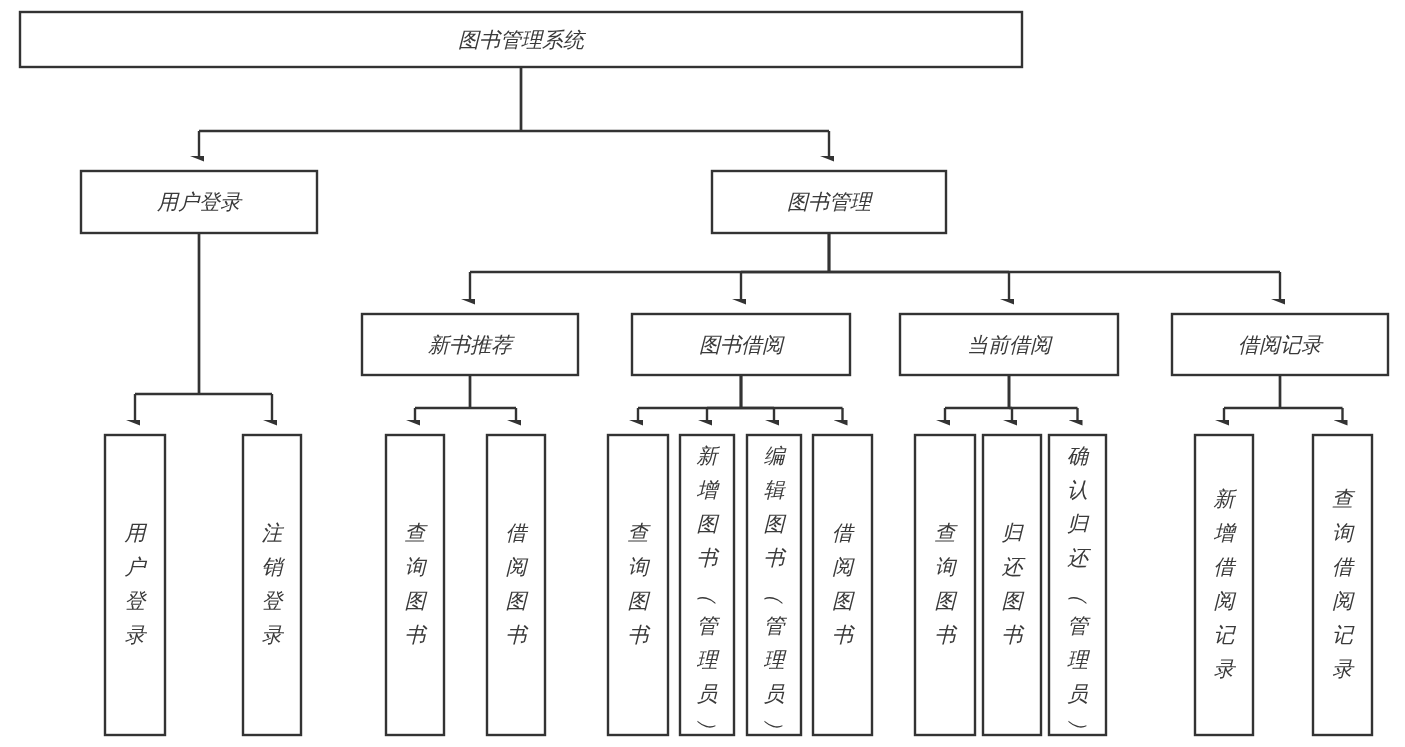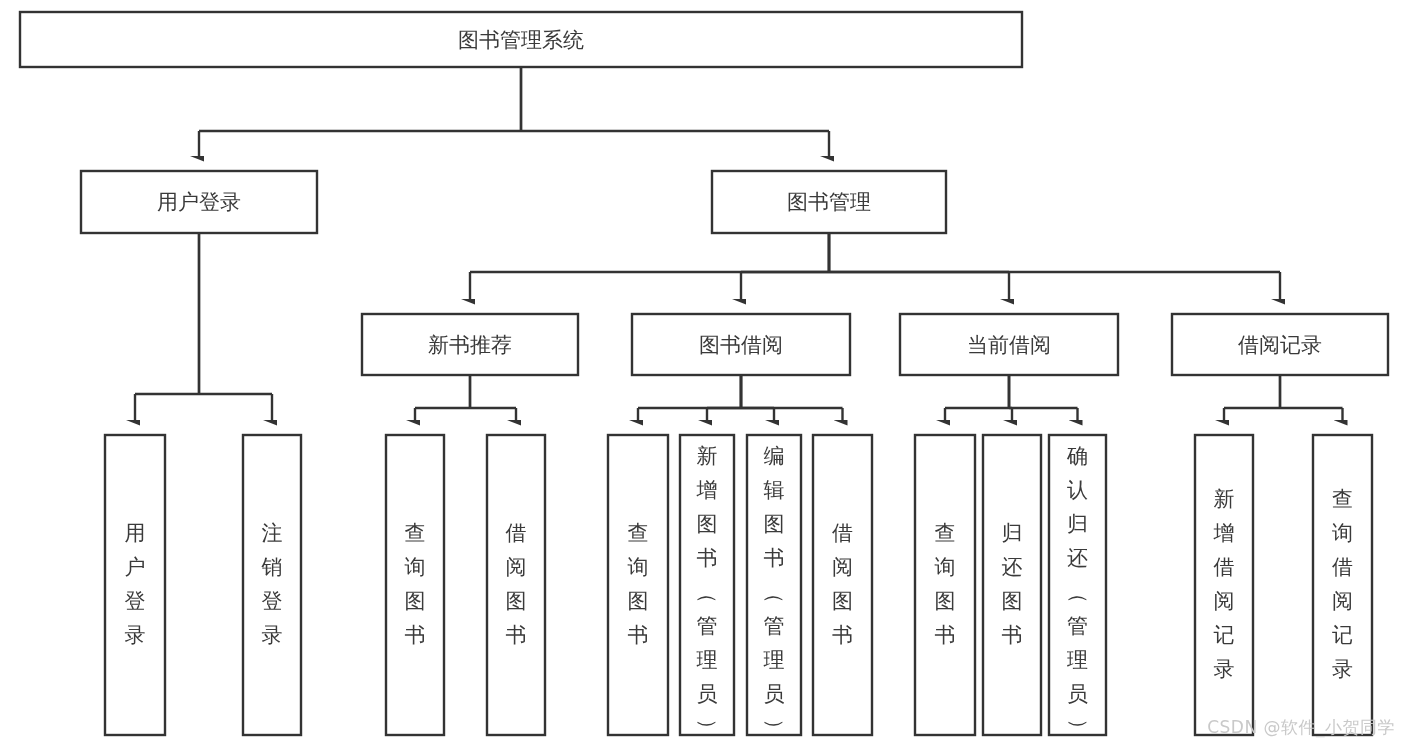--- a/index.html
+++ b/index.html
@@ -9,20 +9,21 @@
   }
   body {
     font-family: "DejaVu Sans", "Liberation Sans", sans-serif;
   }
   #diagram-root {
     position: relative;
     width: 1405px;
     height: 747px;
     background: #ffffff;
     overflow: hidden;
+    font-style: italic;
   }
   svg#tree {
     position: absolute;
     left: 0;
     top: 0;
     width: 1405px;
     height: 747px;
     display: block;
   }
   .node-box {
@@ -334,14 +335,13 @@
             <text class="leaf-label" x="1342.5" y="534">询</text>
             <text class="leaf-label" x="1342.5" y="568">借</text>
             <text class="leaf-label" x="1342.5" y="602">阅</text>
             <text class="leaf-label" x="1342.5" y="636">记</text>
             <text class="leaf-label" x="1342.5" y="670">录</text>
           </g>
         </g>
       </g>
   </svg>
 
-  <div class="watermark">CSDN @软件_小贺同学</div>
 </div>
 
 </body></html>

